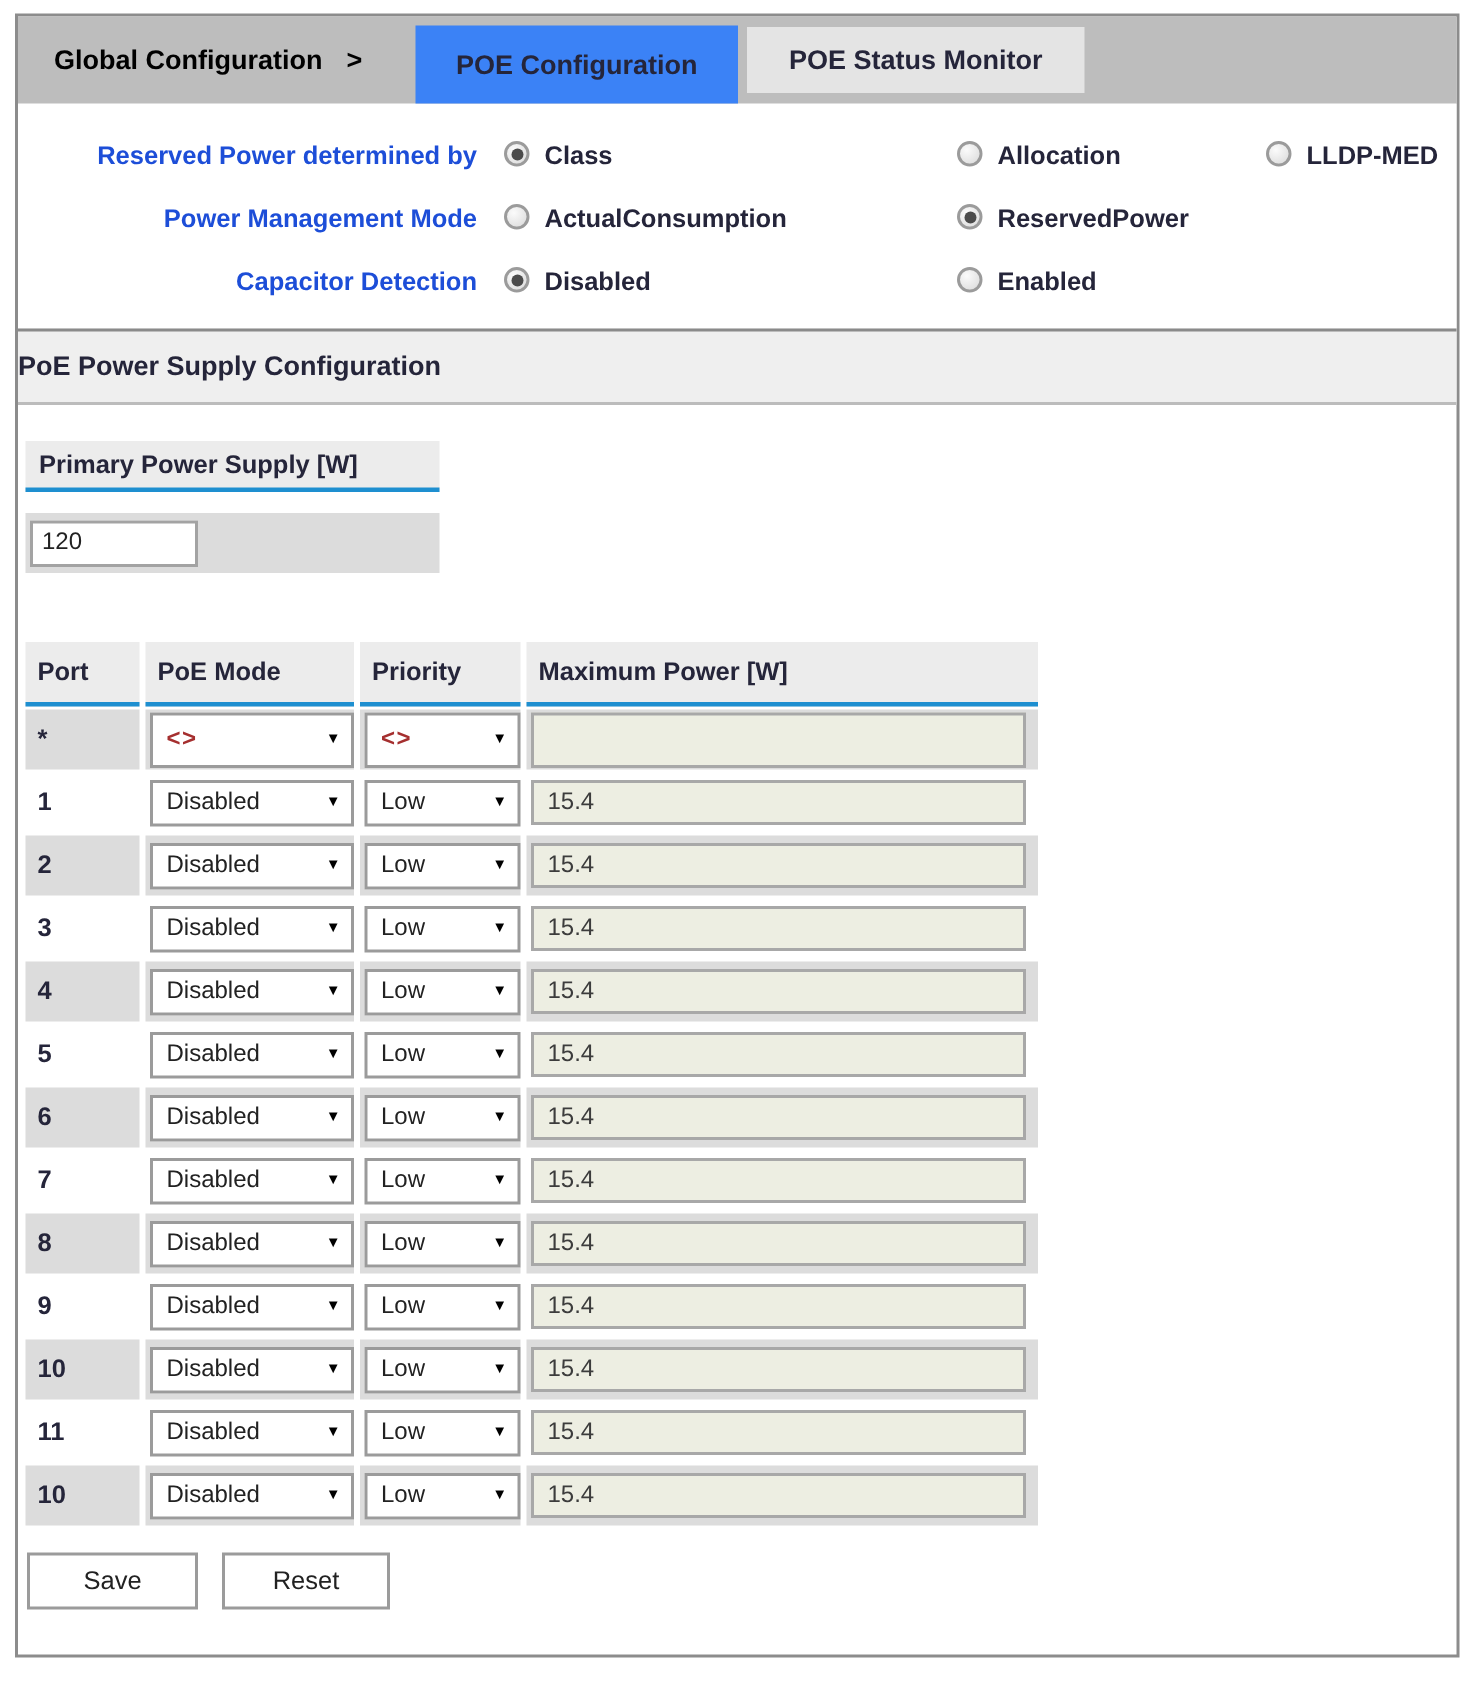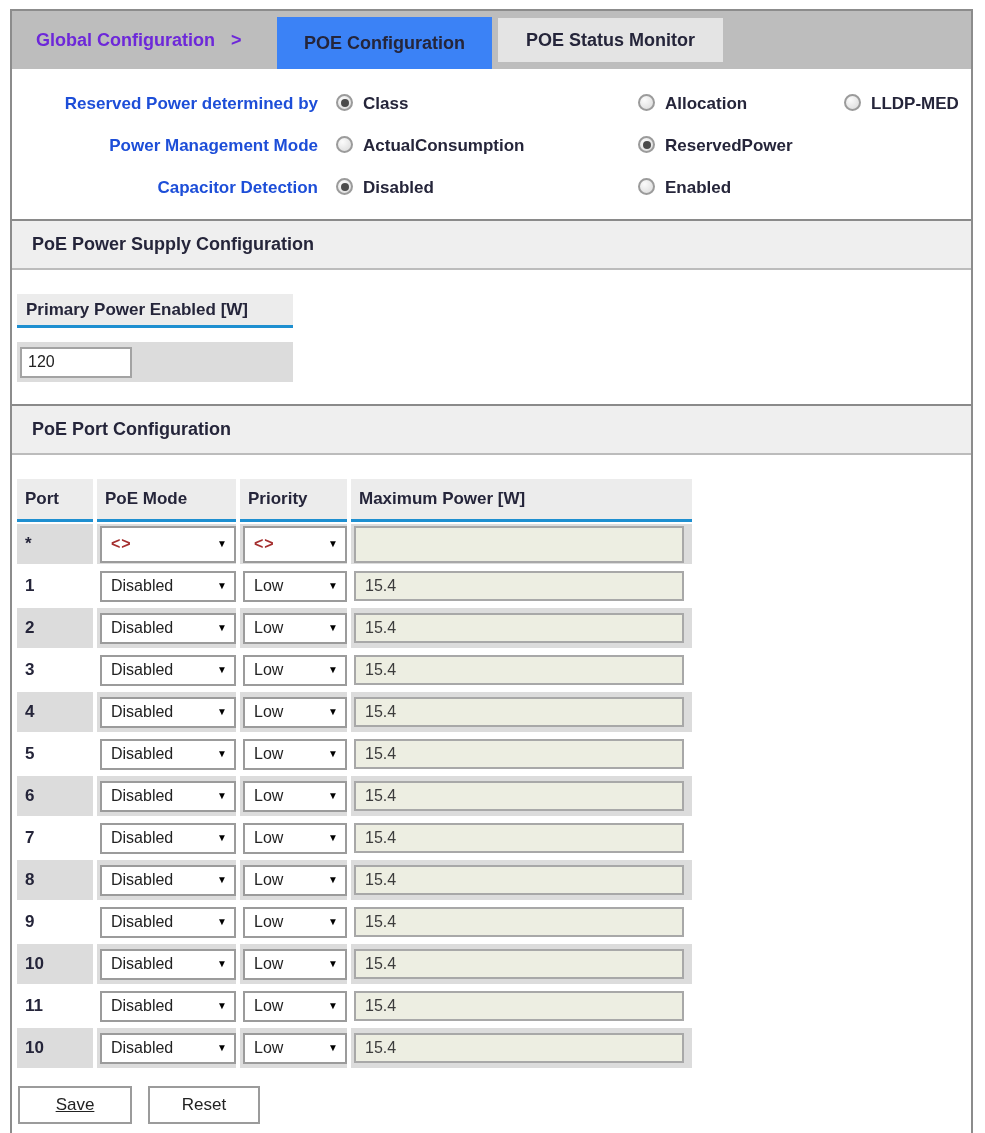--- a/index.html
+++ b/index.html
@@ -4,37 +4,37 @@
 <style>
   * { box-sizing: border-box; }
   html,body { margin:0; padding:0; background:#fff; font-family:"Liberation Sans",sans-serif; }
   .frame {
     width: 963px; margin: 9px 0 9px 10px;
     border: 2px solid #8c8c8c; background:#fff;
   }
   
   .tabbar { position: relative; height: 58px; background:#bdbdbd; }
   .breadcrumb-wrap { position:absolute; left:24px; top:0; height:58px; display:flex; align-items:center; gap:16px; }
-  .crumb { font-weight:700; font-size:18px; color:#6d28d9; }
+  .crumb { font-weight:700; font-size:18px; color:#000000; }
   .tab { position:absolute; display:flex; align-items:center; justify-content:center;
          font-weight:700; font-size:18px; color:#25253a; }
   .tab.active   { left:265px; top:6px; width:215px; height:52px; background:#3b82f6; }
   .tab.inactive { left:486px; top:7px; width:225px; height:44px; background:#e4e4e4; }
   
   .radio-section { padding:14px 0 10px 0; background:#fff; }
   .radio-row { display:grid; grid-template-columns:306px 302px 206px auto; height:42px; align-items:center; }
   .radio-label { text-align:right; font-weight:700; font-size:17px; color:#1d4ed8; }
   .radio-opt { display:flex; align-items:flex-start; gap:10px; padding-left:18px; cursor:default; }
   .radio-opt .rtext { font-weight:700; font-size:17px; color:#25253a; }
   .radio { width:17px; height:17px; border-radius:50%; border:2px solid #9b9b9b; flex:0 0 17px;
            background:radial-gradient(circle at 35% 30%, #fbfbfb, #d9d9d9); position:relative; }
   .radio.sel::after { content:""; position:absolute; inset:2.5px; border-radius:50%; background:#4b4b4b; }
   
   .section-bar { height:51px; background:#efefef; border-top:2px solid #8a8a8a; border-bottom:2px solid #bcbcbc;
-                 display:flex; align-items:center; padding-left:20px;
+                 display:flex; align-items:center; 
                  font-weight:700; font-size:18px; color:#25253a; }
   
   .ps-wrap { padding:24px 0 22px 5px; }
   .ps-header { width:276px; height:34px; background:#ececec; border-bottom:3px solid #1e8fd0;
                display:flex; align-items:center; padding-left:9px;
                font-weight:700; font-size:17px; color:#25253a; }
   .ps-row { width:276px; height:40px; background:#dcdcdc; margin-top:14px; display:flex; align-items:center; }
   .ps-input { width:112px; height:31px; margin-left:3px; border:2px solid #a3a3a3; background:#fff;
               font-family:inherit; font-size:16px; color:#222; padding:0 4px 0 6px; }
   
@@ -54,21 +54,21 @@
   .select .arr { font-size:10px; color:#000; line-height:1; }
   tr.star .select { height:37px; }
   tr.star .select .txt { color:#a52f2f; font-weight:700; letter-spacing:1px; }
   .mp-input { margin-left:3px; width:330px; height:30px; background:#edeee2; border:2px solid #a8a8a8;
               font-family:inherit; font-size:16px; color:#3c3c3c; padding:0 6px 0 9px; }
   tr.star .mp-input { height:37px; }
   
   .buttons { display:flex; gap:16px; margin:16px 0 16px 5px; }
   .btn { height:38px; background:#fff; border:2px solid #9b9b9b; font-family:inherit;
          font-size:17px; color:#222; cursor:default; }
-  .btn.save { width:114px;text-decoration:underline; }
+  .btn.save { width:114px; }
   .btn.reset { width:112px; }
 </style>
 </head>
 <body>
 
 <div class="frame">
 
   <div class="tabbar">
     <div class="breadcrumb-wrap">
       <span class="crumb">Global Configuration</span>
@@ -113,27 +113,26 @@
         </div>
         <div class="radio-opt">
           <span class="radio"></span>
           <span class="rtext">Enabled</span>
         </div>
       </div>
     </div>
 
   <div class="section-bar">PoE Power Supply Configuration</div>
   <div class="ps-wrap">
-    <div class="ps-header">Primary Power Enabled [W]</div>
+    <div class="ps-header">Primary Power Supply [W]</div>
     <div class="ps-row">
       <input class="ps-input" type="text" value="120" style="">
     </div>
   </div>
 
-  <div class="section-bar">PoE Port Configuration</div>
   <div class="pt-wrap">
     <table class="port">
       <thead>
         <tr>
           <th class="c-port">Port</th>
           <th class="c-mode">PoE Mode</th>
           <th class="c-pri">Priority</th>
           <th class="c-max">Maximum Power [W]</th>
         </tr>
       </thead>

